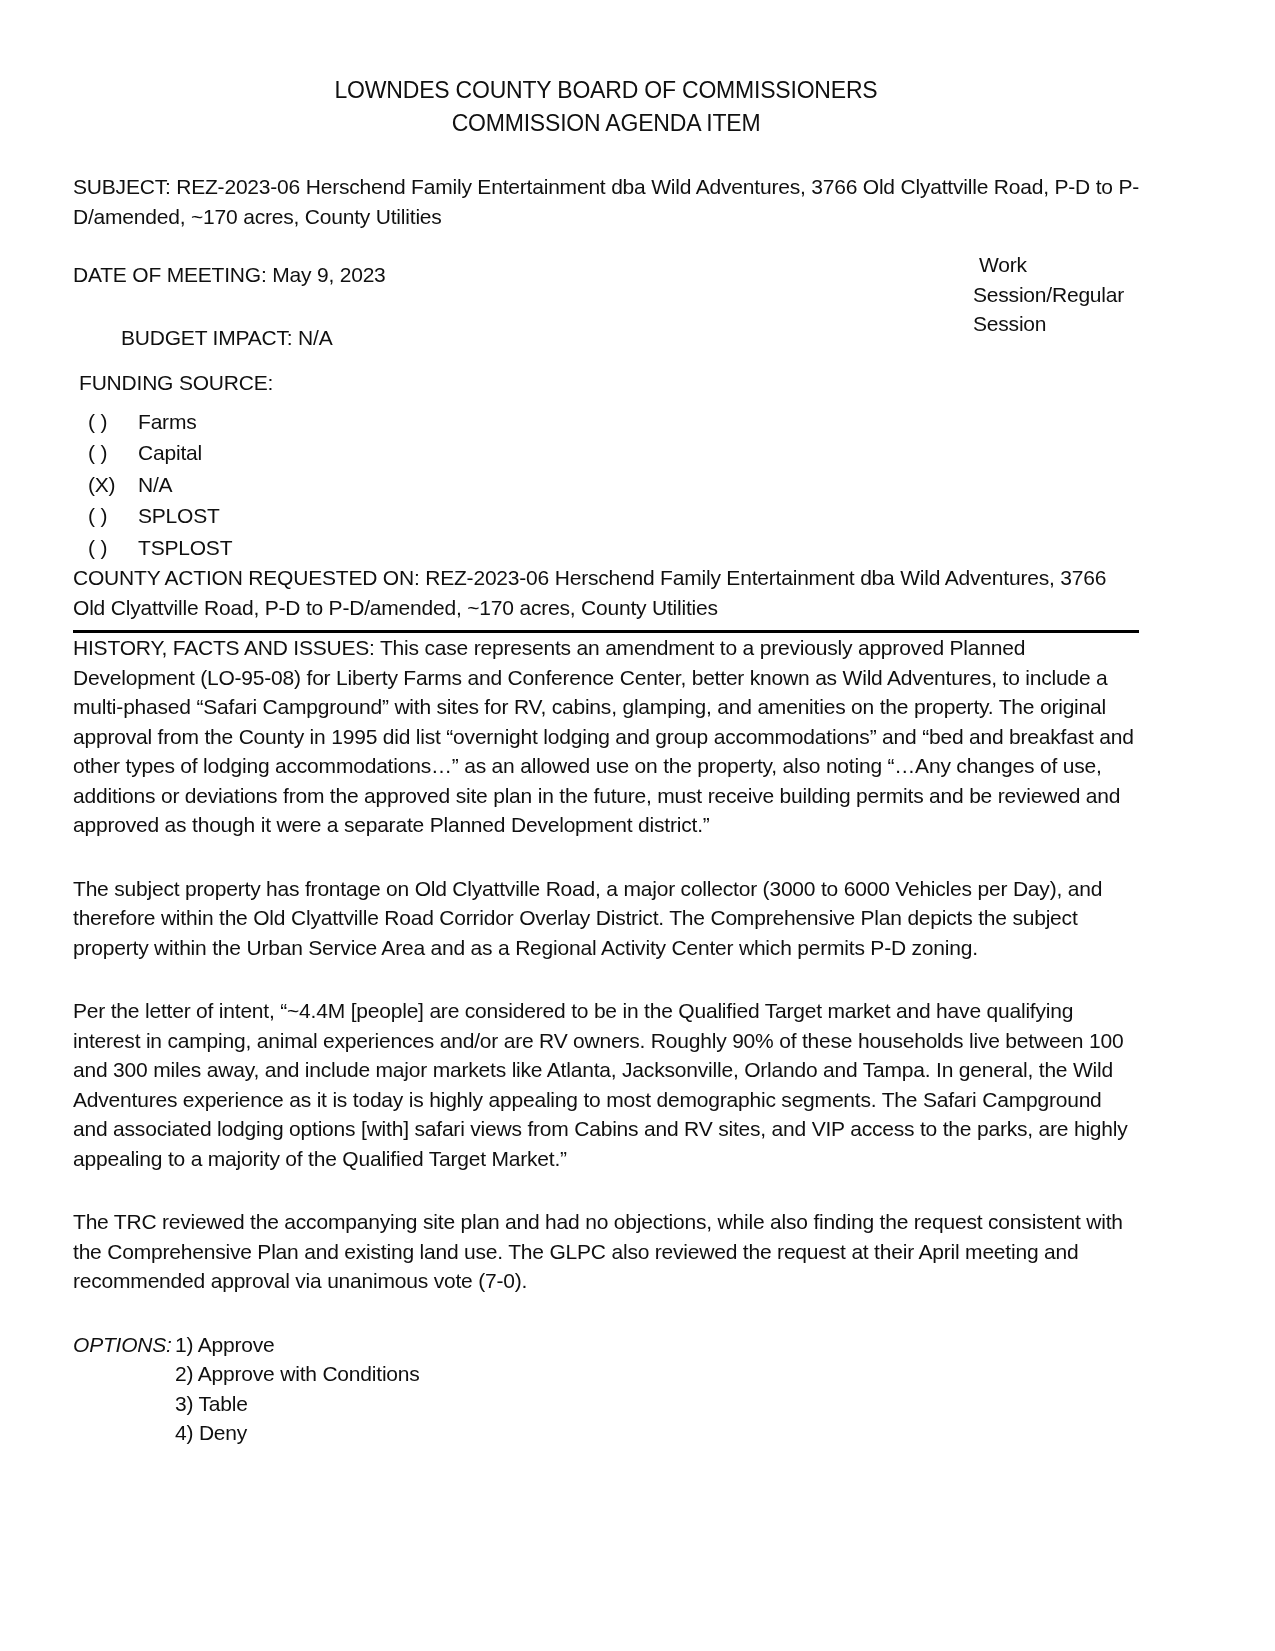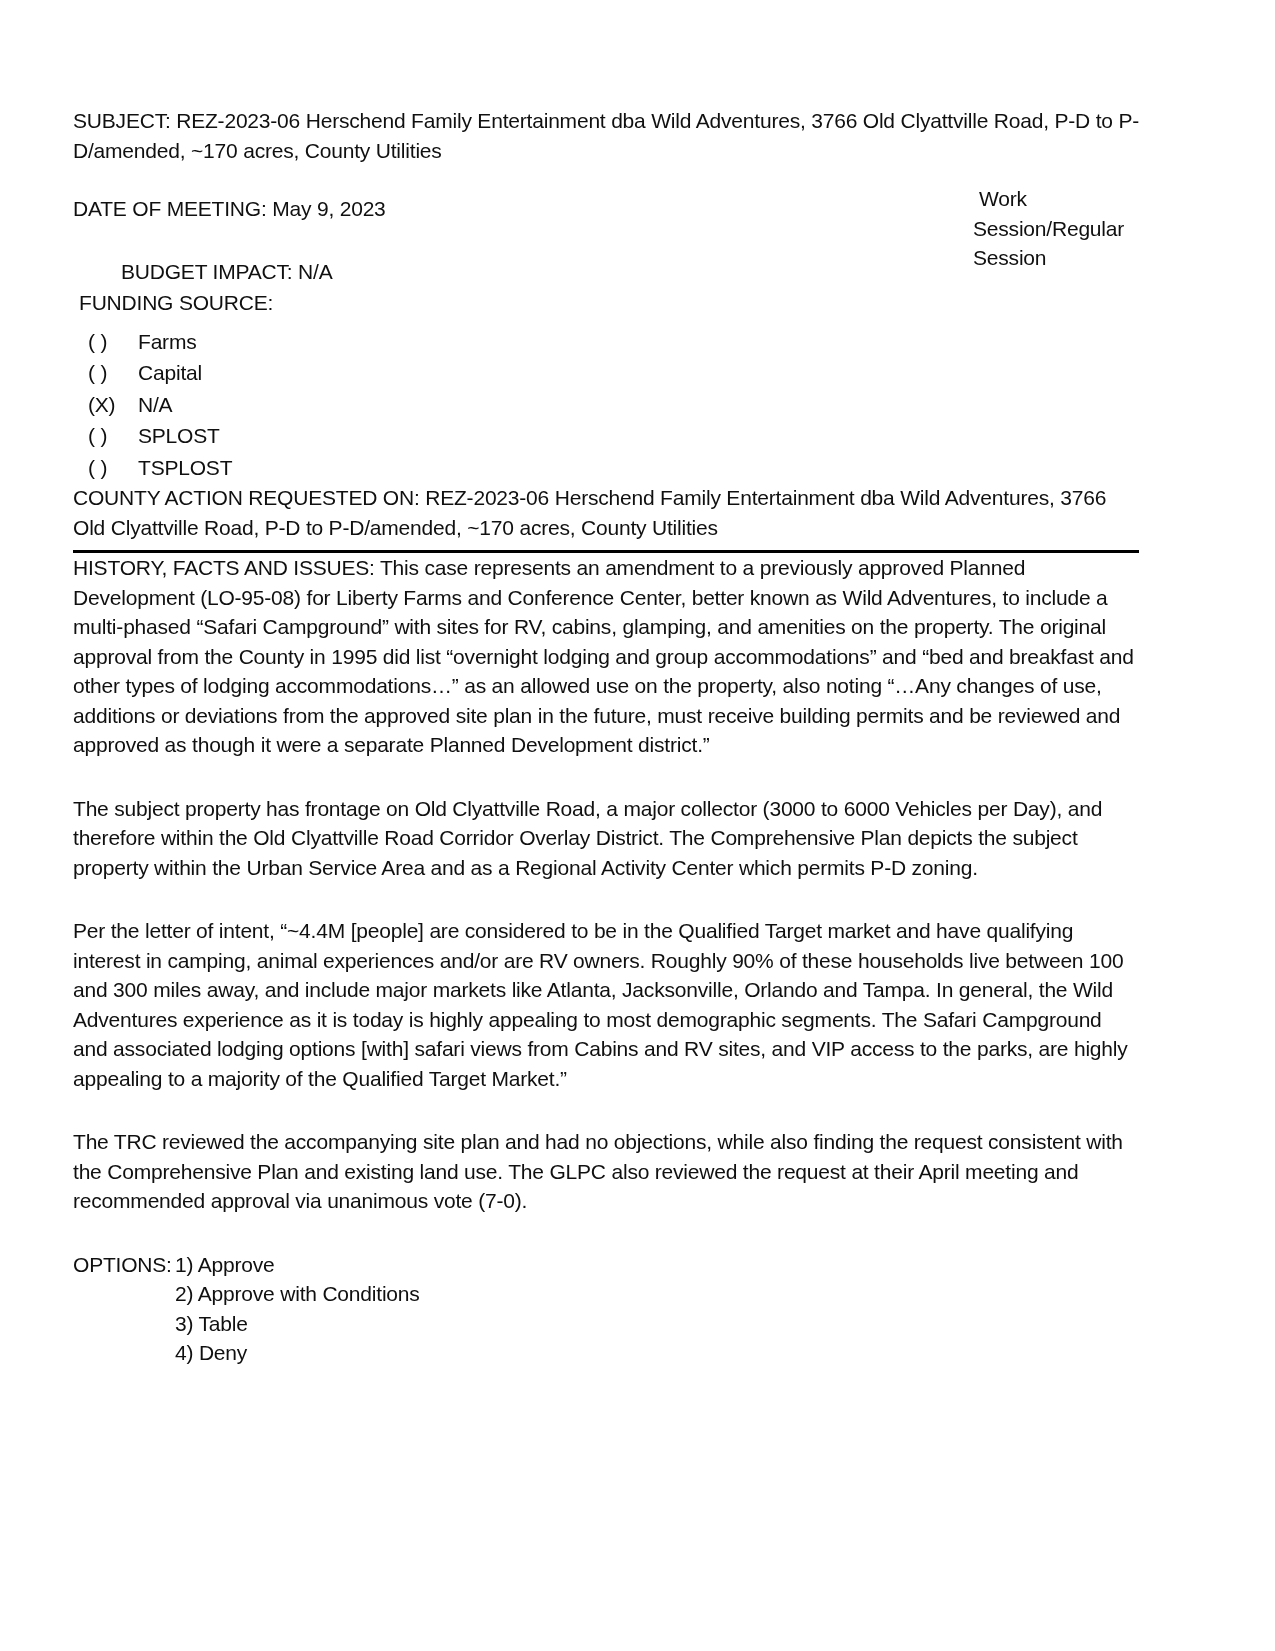--- a/index.html
+++ b/index.html
@@ -33,46 +33,50 @@
     margin-top: 29px;
   }
   .session-block {
     position: absolute;
     left: 900px;
     top: -10px;
     width: 170px;
     text-indent: 6px;
   }
   .budget-impact { margin-top: 33px; margin-left: 48px; }
-  .funding-label { margin-top: 2px; padding-left: 6px; }
+  .funding-label { margin-top: 16px; padding-left: 6px; }
   .funding-list { margin-top: 8px; }
   .funding-item {
     display: flex;
     line-height: 31.5px;
     padding-left: 15px;
   }
   .funding-item .mark { width: 50px; }
   .county-action {
     padding-bottom: 8px;
     border-bottom: 3px solid #000000;
   }
   .history-para { }
   .history-para + .history-para { margin-top: 34px; }
   .options-row {
     display: flex;
     margin-top: 34px;
   }
-  .options-label { width: 102px; }
+  .options-label { width: 102px; font-style: italic; }
   .options-items div { line-height: 29.5px; }
 </style>
 </head>
 <body>
 
 <div class="page">
 
+  <div class="doc-title">
+    <div>LOWNDES COUNTY BOARD OF COMMISSIONERS</div>
+    <div>COMMISSION AGENDA ITEM</div>
+  </div>
 
   <p class="body-text subject">SUBJECT: REZ-2023-06 Herschend Family Entertainment dba Wild Adventures, 3766 Old Clyattville Road, P-D to P-D/amended, ~170 acres, County Utilities</p>
 
   <div class="meeting-wrap body-text">
     <div>DATE OF MEETING: May 9, 2023</div>
     <div class="session-block">Work Session/Regular Session</div>
 
     <div class="budget-impact">BUDGET IMPACT: N/A</div>
     <div class="funding-label">FUNDING SOURCE:</div>
 

